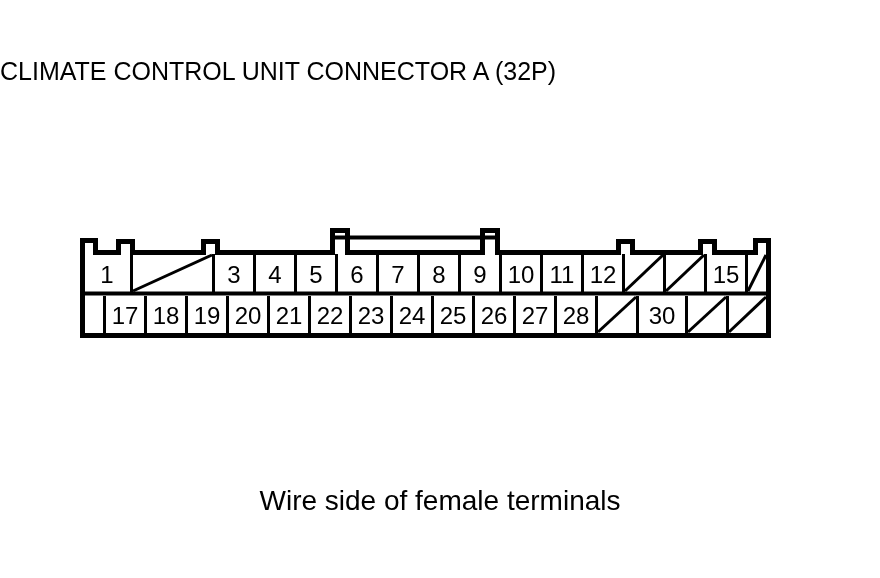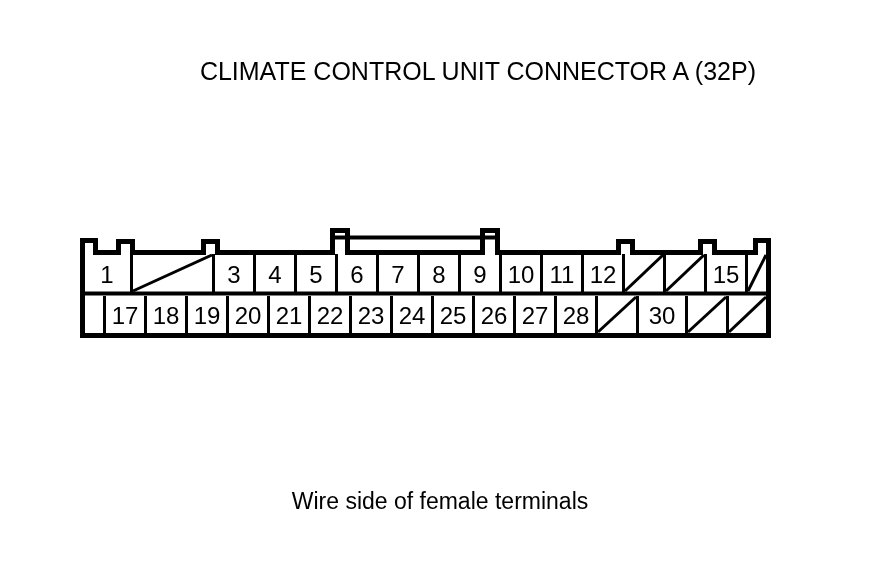--- a/index.html
+++ b/index.html
@@ -20,34 +20,34 @@
     left: 0; top: 0;
     width: 880px;
     height: 578px;
     background: #ffffff;
   }
   .title {
     position: absolute;
     left: 0;
     top: 56px;
     width: 756px;
-    text-align: right;
+    text-align: left;
     font-size: 25px;
     line-height: 30px;
     letter-spacing: 0px;
     white-space: nowrap;
     color: #000000;
   }
   .caption {
     position: absolute;
     left: 0;
     top: 487px;
     width: 880px;
     text-align: center;
-    font-size: 23px;
+    font-size: 28px;
     line-height: 28px;
     white-space: nowrap;
     color: #000000;
   }
   #connector-svg {
     position: absolute;
     left: 0;
     top: 0;
   }
   .cell-num {

